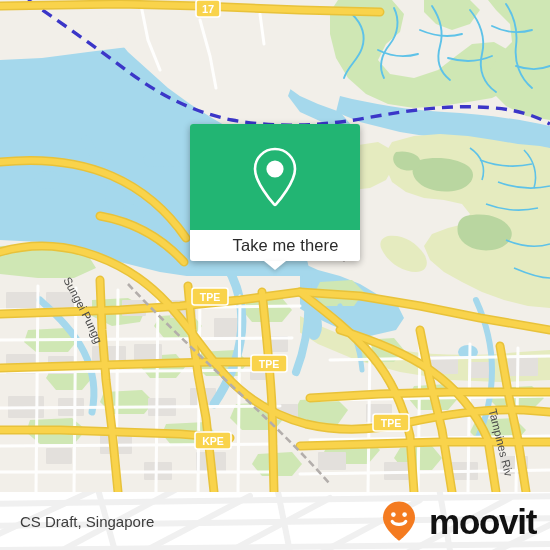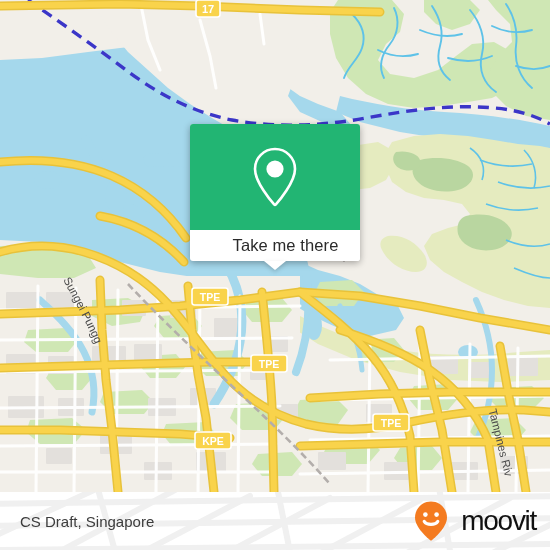--- a/index.html
+++ b/index.html
@@ -124,22 +124,22 @@
   #brand {
     position: absolute;
     right: 14px;
     top: 50%;
     transform: translateY(-50%);
     display: flex;
     align-items: center;
     gap: 1px;
   }
   #brand .wordmark {
-    font-size: 28px;
-    font-weight: normal;
+    font-size: 35px;
+    font-weight: bold;
     color: #111111;
     letter-spacing: -1.3px;
     line-height: 1;
     margin-left: 11px;
   }
 </style>
 </head>
 <body>
 
 <div id="app">

